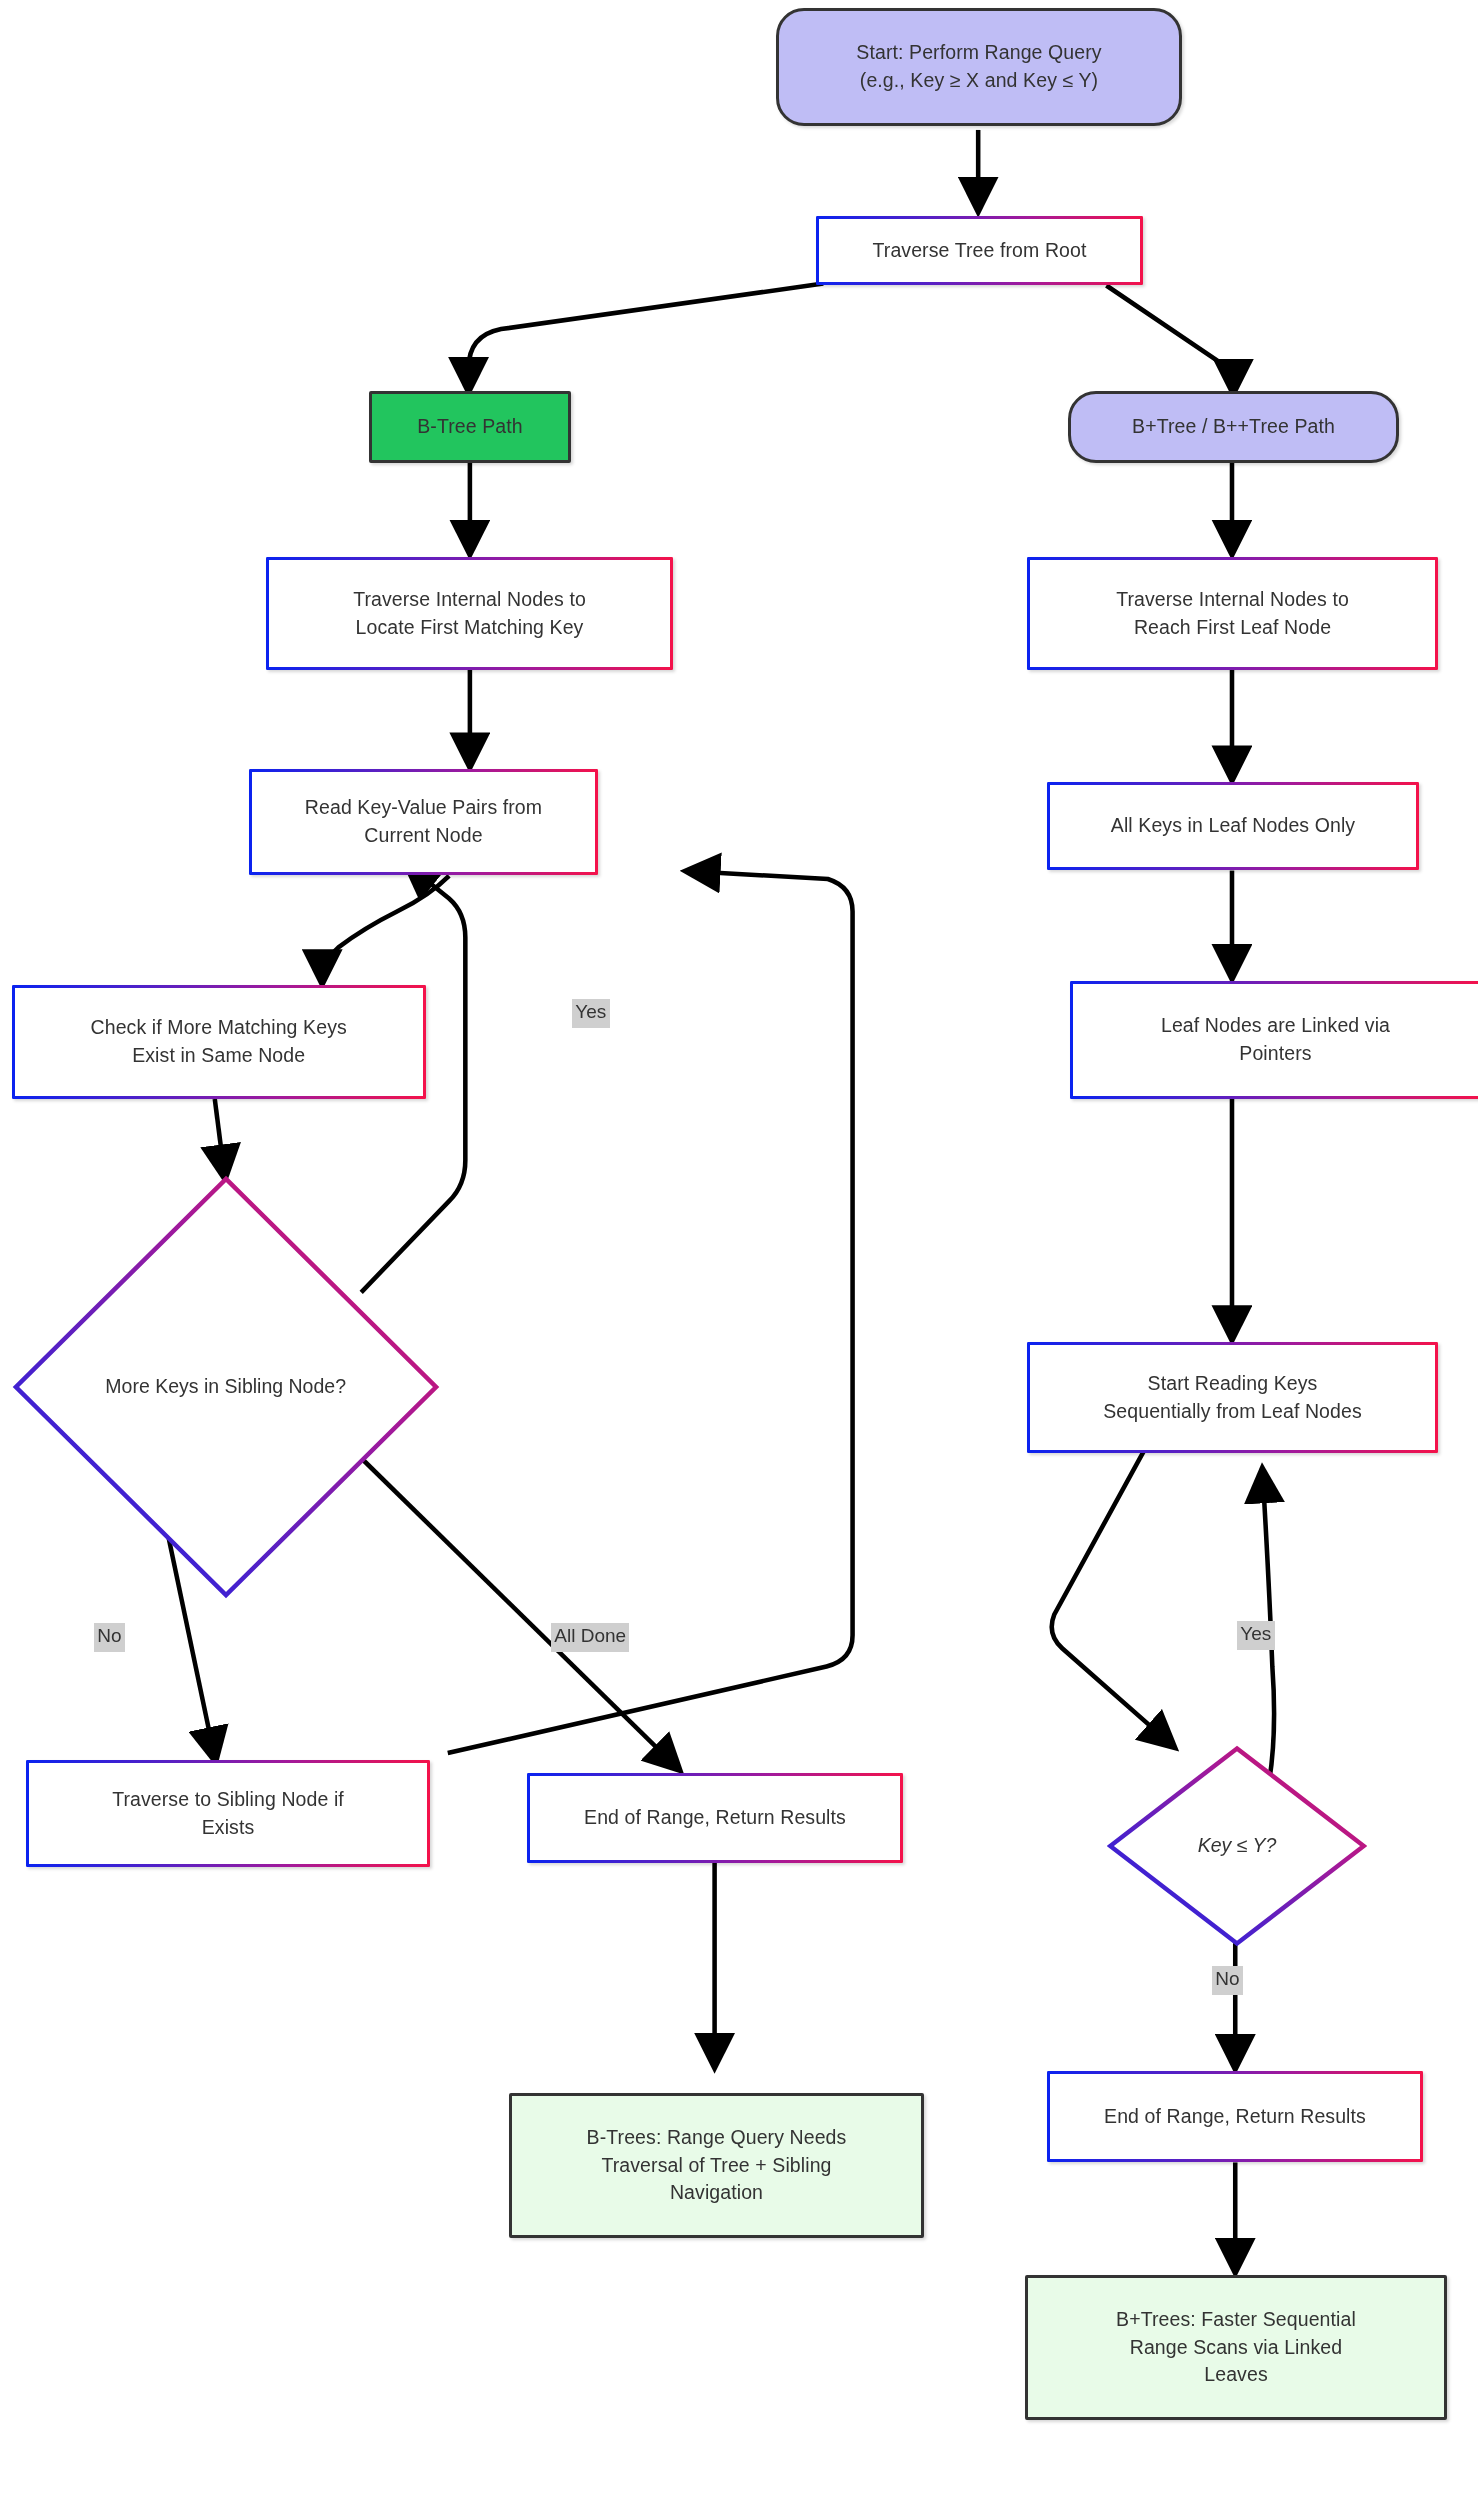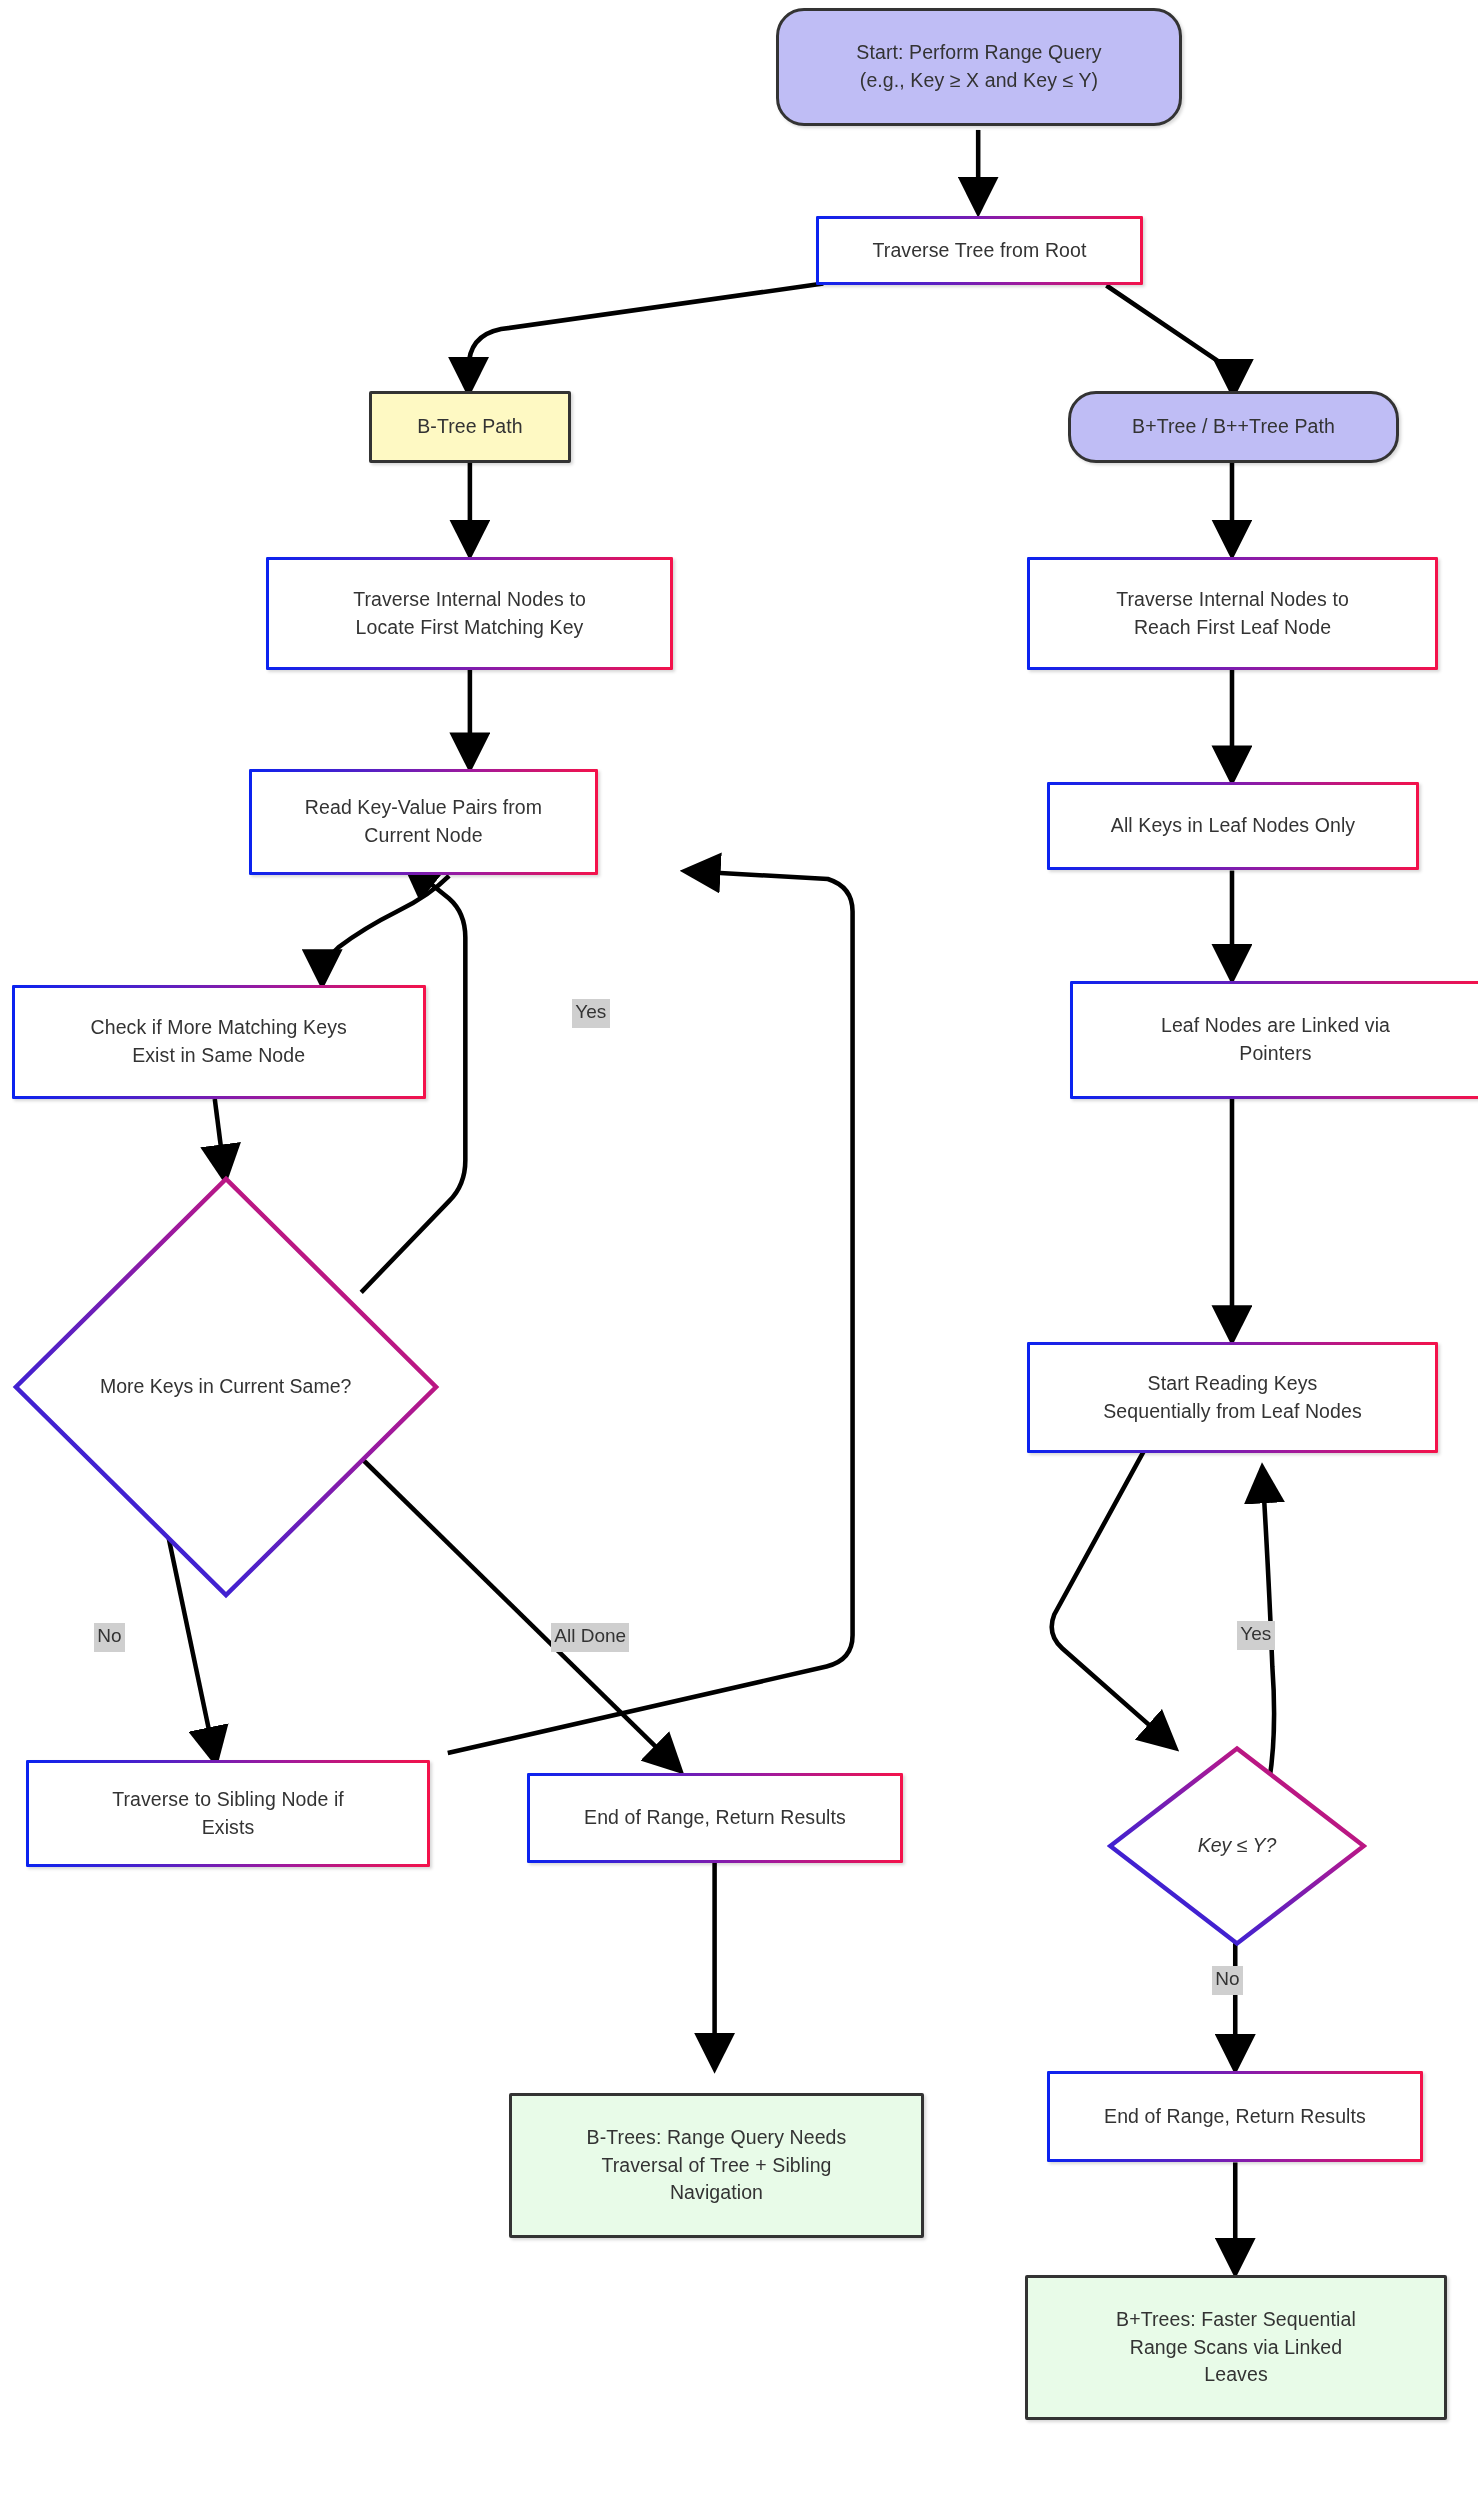--- a/index.html
+++ b/index.html
@@ -51,21 +51,21 @@
     background-clip: padding-box, border-box;
     box-shadow: 2px 2px 3.3px rgba(0,0,0,0.16);
   }
   
   .node.solid {
     border: 3.9px solid #333333;
     border-radius: 2px;
     box-shadow: 2px 2px 3.3px rgba(0,0,0,0.16);
   }
   .node.fill-purple { background: #bfbdf5; border-radius: 28px; }
-  .node.fill-yellow { background: #fef9c3; }
+  .node.fill-yellow { background: #22c55e; }
   .node.fill-green  { background: #e8fbe8; }
 
   
   .diamond-wrap {
     position: absolute;
   }
   .diamond-shape {
     position: absolute;
     left: 0; top: 0;
     width: 100%; height: 100%;
@@ -170,21 +170,21 @@
       <defs>
         <linearGradient id="gdiamond1" x1="0" y1="1" x2="1" y2="0">
           <stop offset="0%" stop-color="#0a23f0"></stop>
           <stop offset="35%" stop-color="#5720c4"></stop>
           <stop offset="65%" stop-color="#a3199a"></stop>
           <stop offset="100%" stop-color="#f4124a"></stop>
         </linearGradient>
       </defs>
       <polygon points="329,6 652,326 329,646 6,326" fill="#ffffff" stroke="url(#gdiamond1)" stroke-width="7"></polygon>
     </svg>
-    <div class="diamond-label">More Keys in Current Same?</div>
+    <div class="diamond-label">More Keys in Sibling Node?</div>
   </div>
 
   <div class="node grad" style="left:26px; top:1760px; width:404px; height:107px;">Traverse to Sibling Node if
 Exists</div>
 
   <div class="node grad" style="left:527px; top:1773px; width:376px; height:90px;">End of Range, Return Results</div>
 
   <div class="node solid fill-green" style="left:509px; top:2070px; width:415px; height:145px;margin-top:23px;">B-Trees: Range Query Needs
 Traversal of Tree + Sibling
 Navigation</div>

